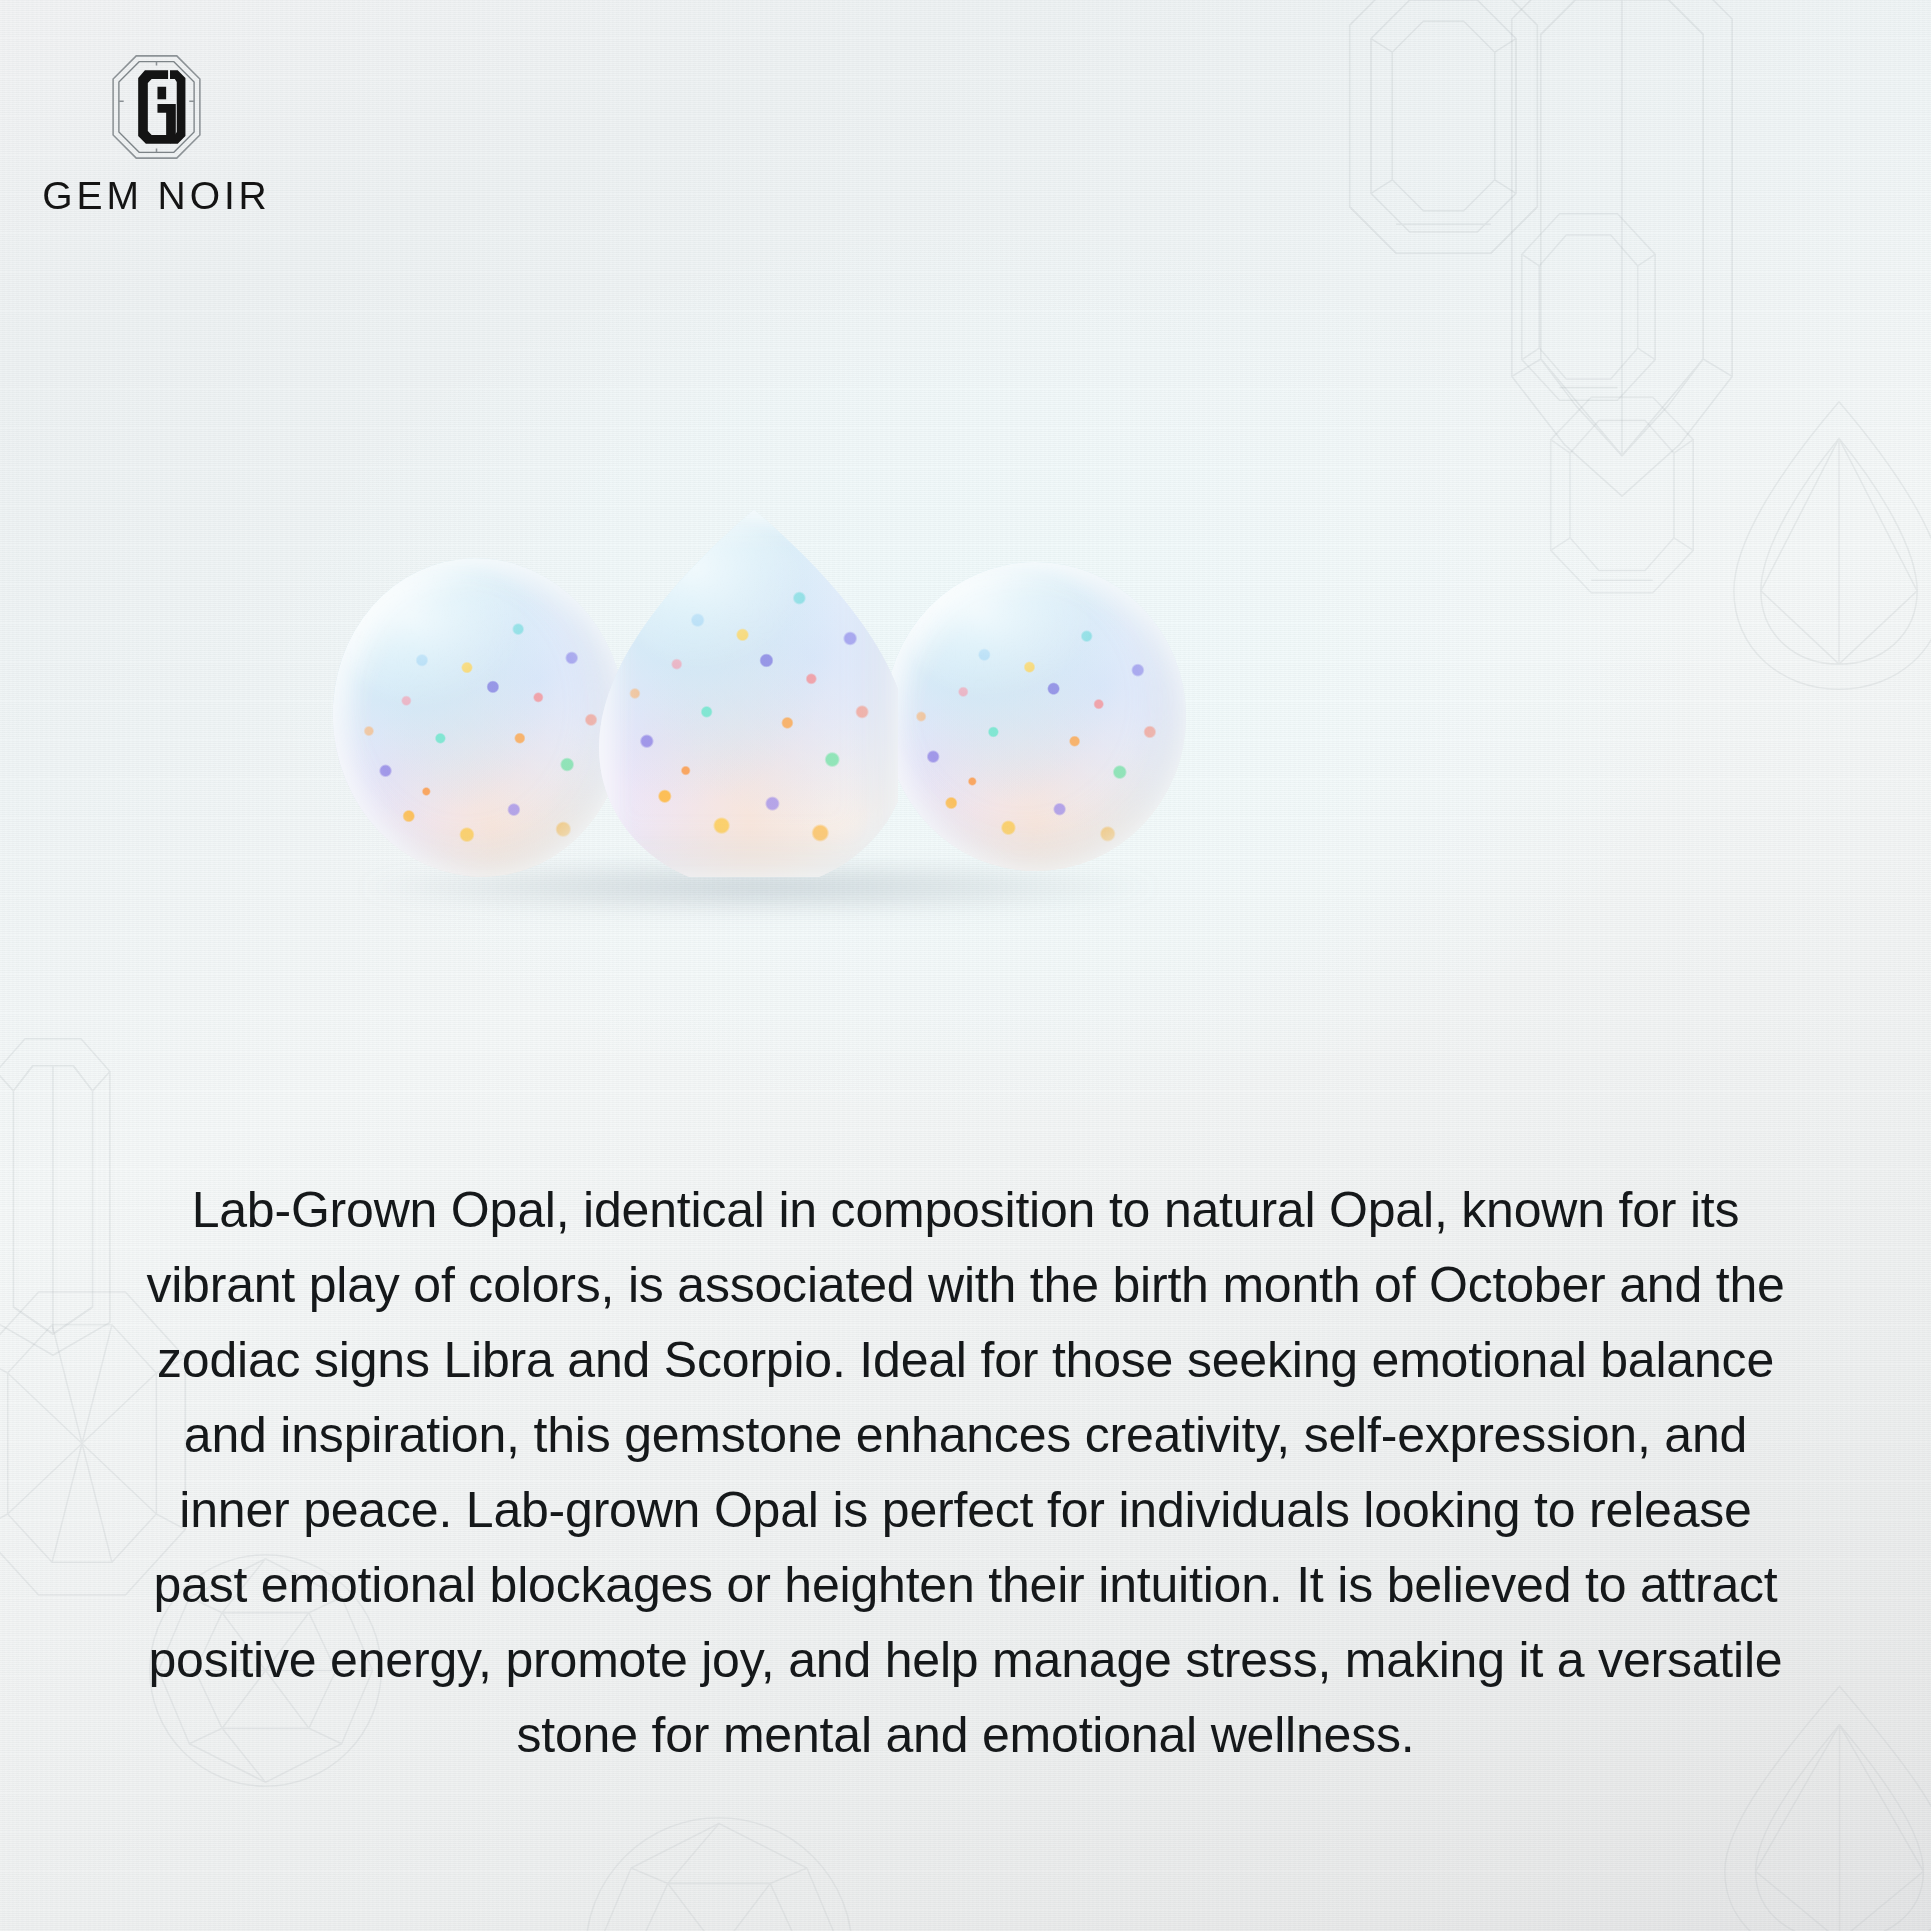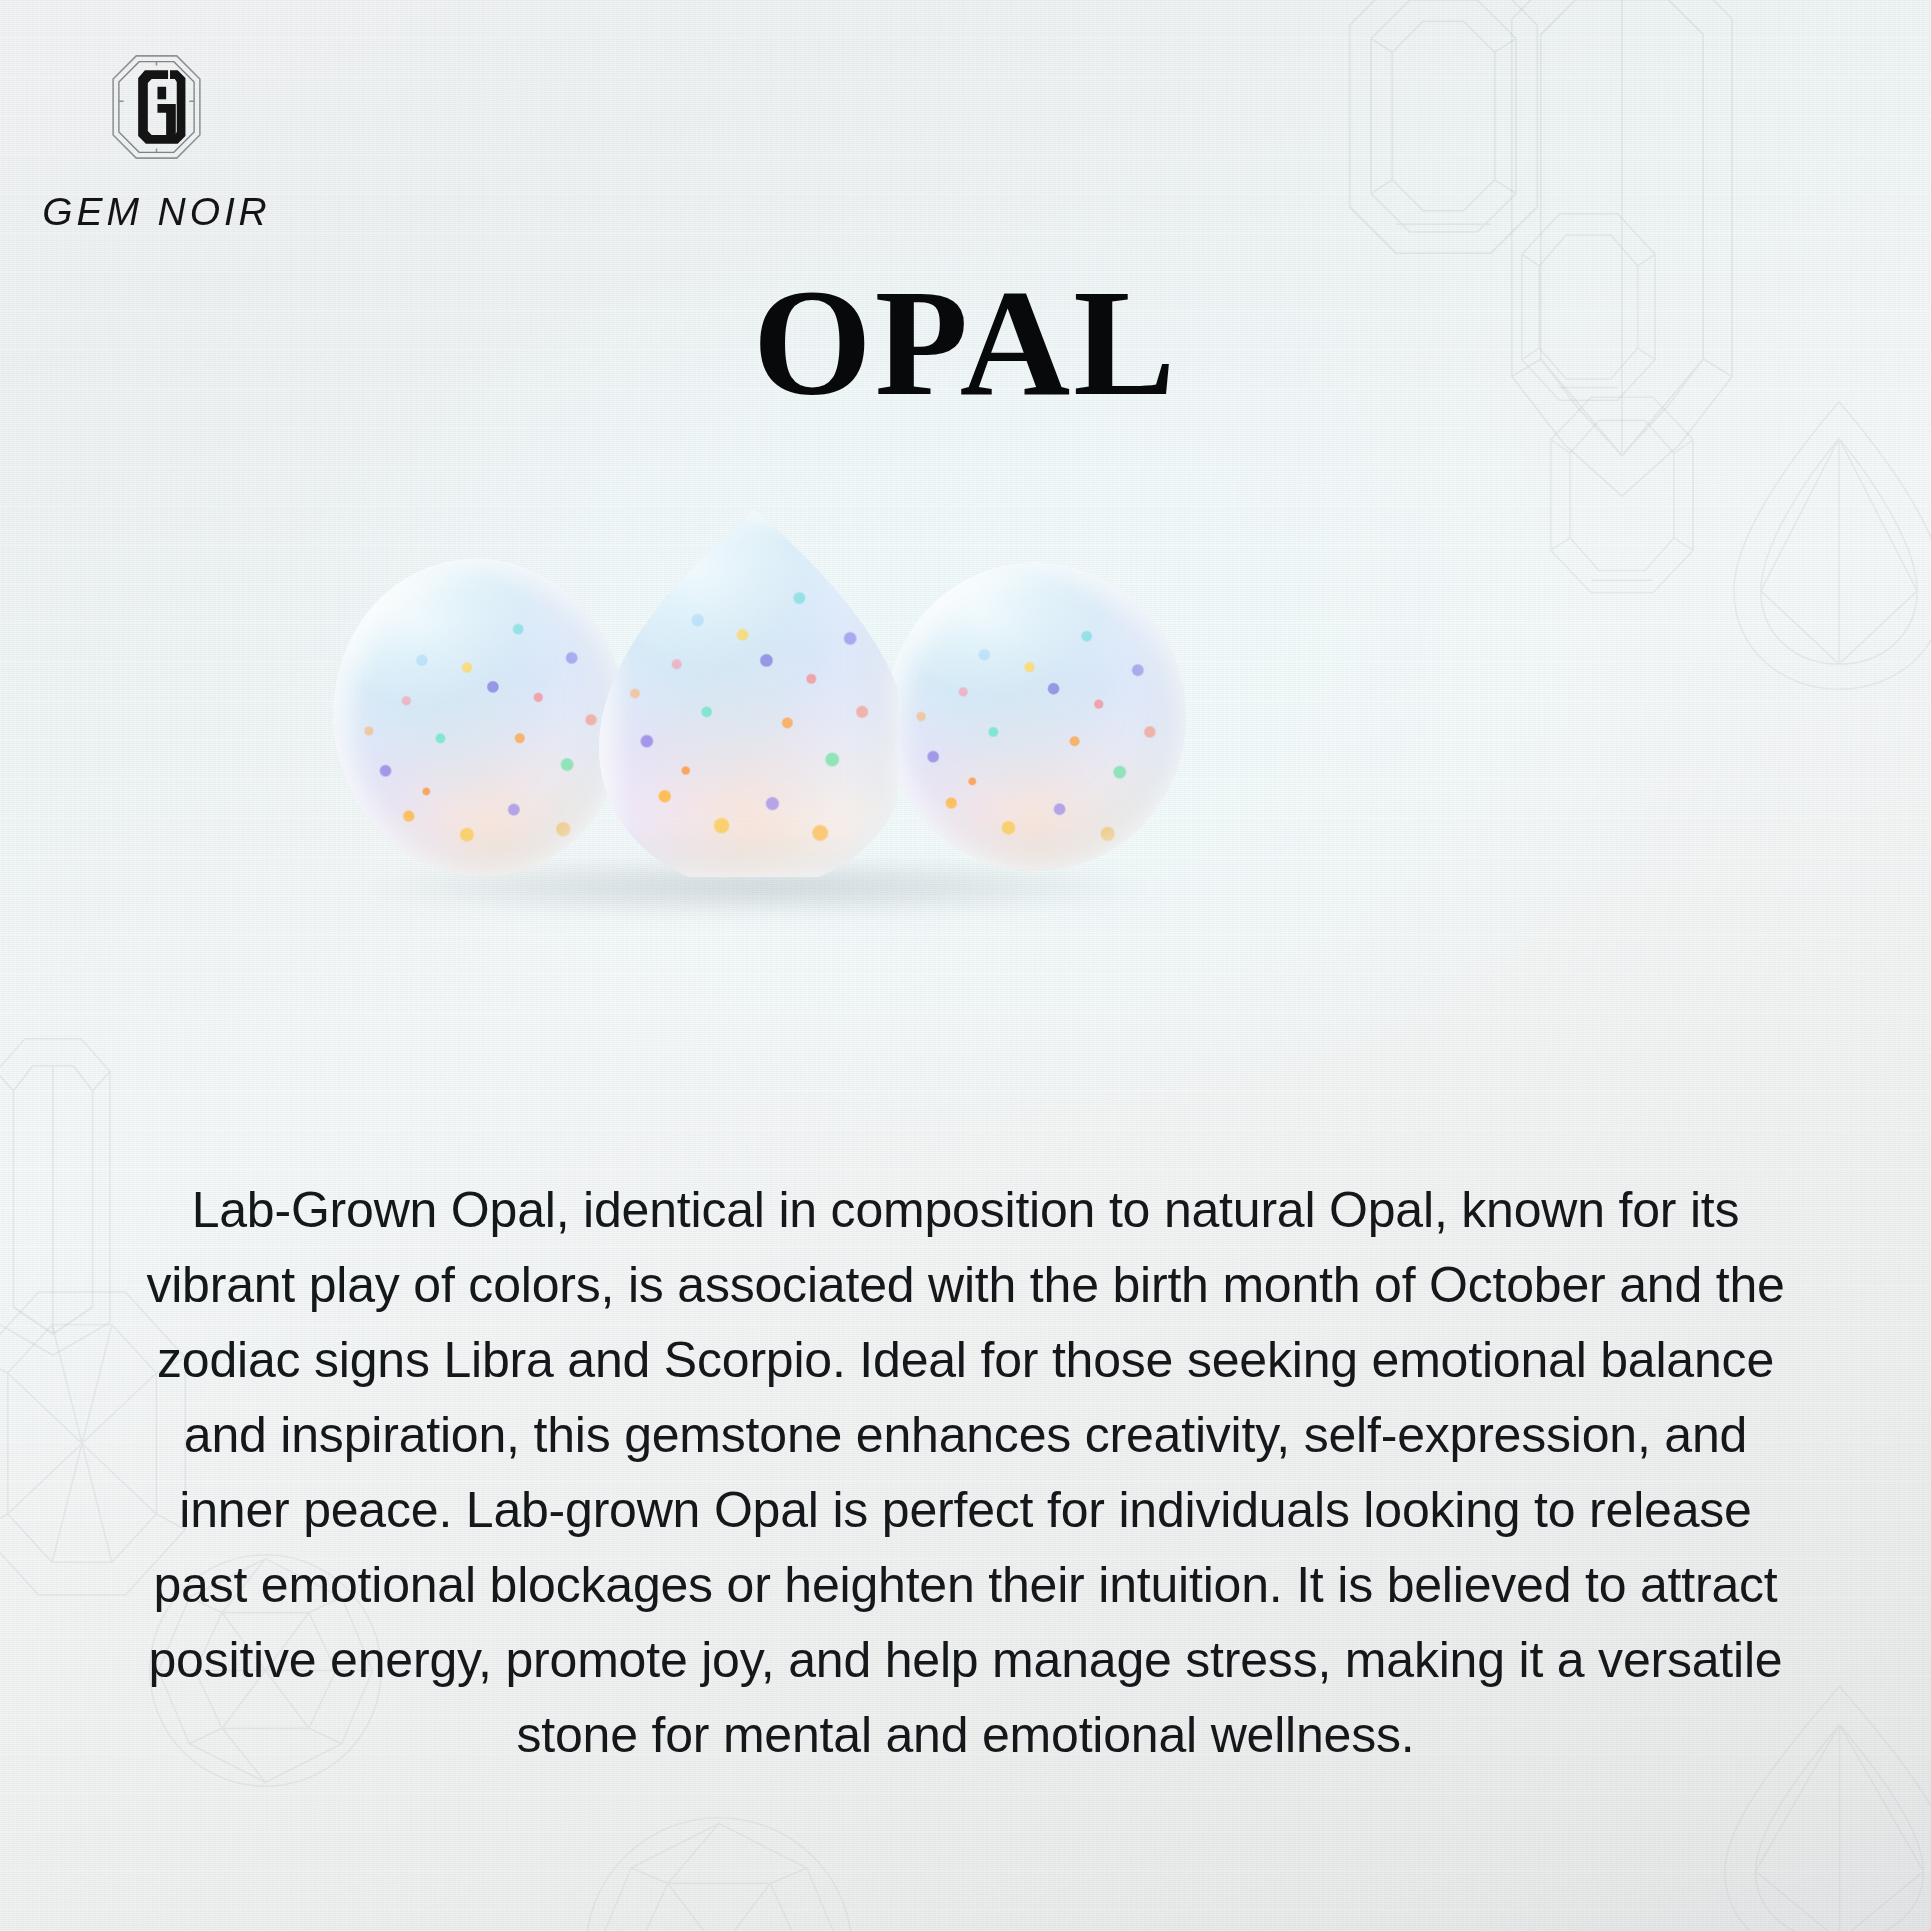--- a/index.html
+++ b/index.html
@@ -87,28 +87,27 @@
   #brand {
     position:absolute;
     left:31px; top:53px;
     width:251px;
     display:flex; flex-direction:column;
     align-items:center;
   }
   #brand-mark { width:93px; height:108px; }
   #brand-mark svg { display:block; width:100%; height:100%; }
   #brand-name {
-    margin-top:29px;
+    margin-top:13px;
     font-family:"Liberation Sans", sans-serif;
     font-size:39px;
     font-weight:400;
     letter-spacing:3.9px;
     color:#141414;
     white-space:nowrap;
-    font-style:italic;
   }
 
   
   #headings {
     position:absolute;
     left:0; right:0; top:266px;
     text-align:center;
   }
   #title {
     font-family:"Liberation Serif", serif;
@@ -353,21 +352,20 @@
 
         <path d="M36 18 L60 18 L60 27 L43 27 L39 31 L39 81 L43 85 L58 85 L58 62 L49 62 L49 53 L68 53 L68 88 L62 94 L37 94 L29 86 L29 26 Z" fill="#141414"></path>
         <path d="M62 18 L70 18 L78 26 L78 86 L70 94 L62 94 L62 85 L67 85 L69 82 L69 30 L67 27 L62 27 Z" fill="#141414"></path>
         <path d="M49 35 L58 35 L58 48 L49 48 Z" fill="#141414"></path>
       </svg>
     </div>
     <div id="brand-name">GEM NOIR</div>
   </div>
 
   <div id="headings">
-    <div id="title">OPAL</div>
   </div>
 
   <div id="gems">
     <div id="gem-shadow"></div>
     <div class="gem" id="gem-left"></div>
     <div class="gem" id="gem-right"></div>
     <div class="gem" id="gem-center" style="clip-path: path('M155 0 C 232 66, 310 152, 310 238 C 310 318, 241 380, 155 380 C 69 380, 0 318, 0 238 C 0 152, 78 66, 155 0 Z'); border-radius:0;"></div>
   </div>
 
   <p id="body-copy">Lab-Grown Opal, identical in composition to natural Opal, known for its vibrant play of colors, is associated with the birth month of October and the zodiac signs Libra and Scorpio. Ideal for those seeking emotional balance and inspiration, this gemstone enhances creativity, self-expression, and inner peace. Lab-grown Opal is perfect for individuals looking to release past emotional blockages or heighten their intuition. It is believed to attract positive energy, promote joy, and help manage stress, making it a versatile stone for mental and emotional wellness.</p>

